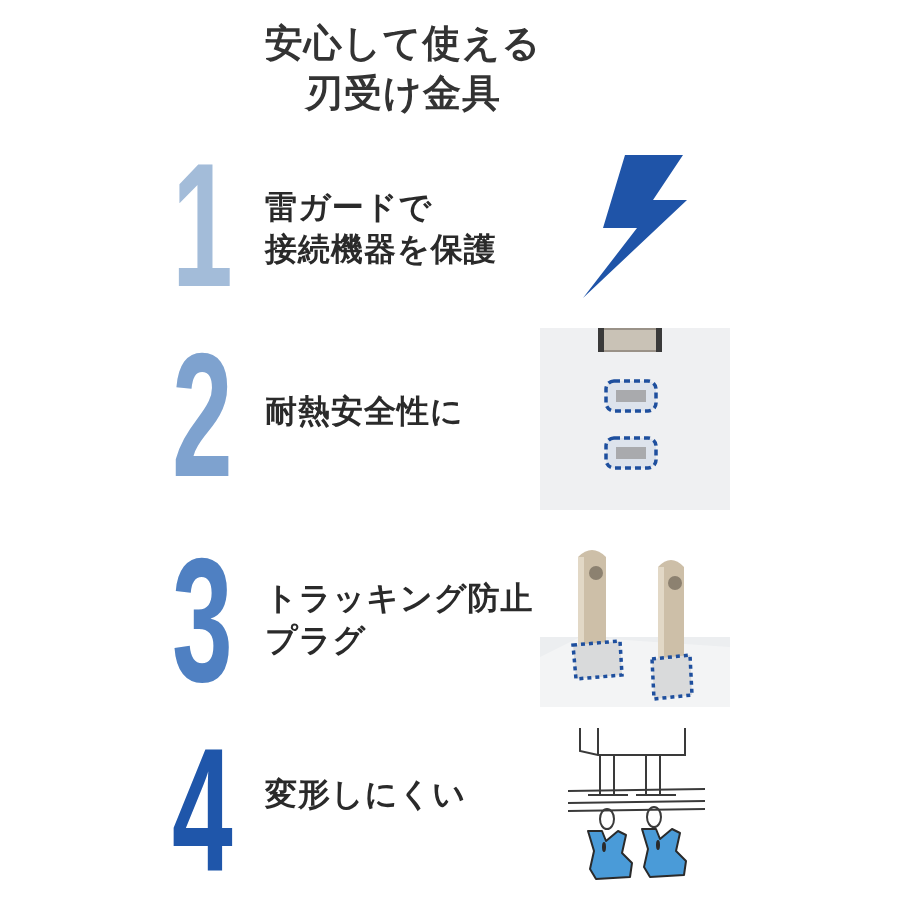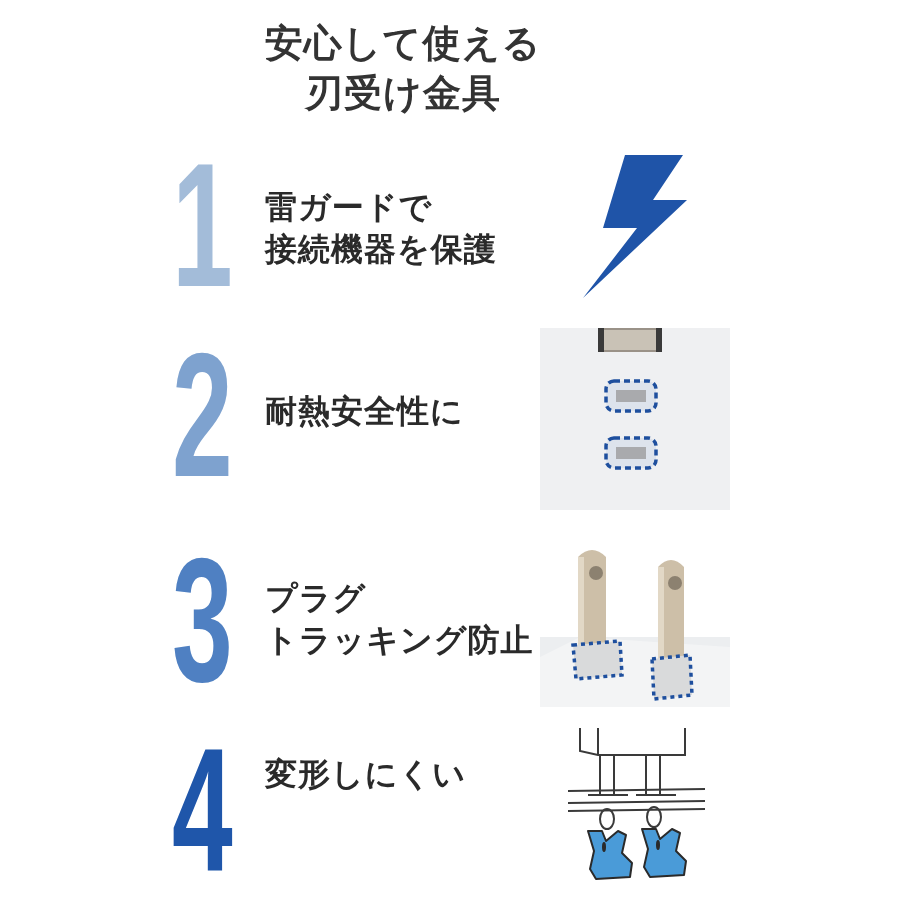--- a/index.html
+++ b/index.html
@@ -48,40 +48,40 @@
     <rect x="66" y="53" width="50" height="30" rx="8" fill="#dde3ec" stroke="#1e4f9e" stroke-width="3.5" stroke-dasharray="6,4"></rect>
     <rect x="76" y="62" width="30" height="12" fill="#a9aaad"></rect>
     <rect x="66" y="110" width="50" height="30" rx="8" fill="#dde3ec" stroke="#1e4f9e" stroke-width="3.5" stroke-dasharray="6,4"></rect>
     <rect x="76" y="119" width="30" height="12" fill="#a9aaad"></rect>
   </svg>
 </div>
 
 <div class="row" style="top:545px;">
   <div class="num" style="top:0px;color:#4f80c2;">3</div>
   <div class="feat" style="top:32px;">
+    <div>トラッキング防止</div>
     <div>プラグ</div>
-    <div>トラッキング防止</div>
   </div>
   <svg class="pic" style="left:540px;top:-8px;" width="190" height="170" viewBox="0 0 190 170">
     <rect x="0" y="100" width="190" height="70" fill="#eceef0"></rect>
     <polygon points="0,120 40,100 190,110 190,170 0,170" fill="#f3f4f5"></polygon>
     <path d="M38,20 Q52,6 66,20 L66,108 L38,108 Z" fill="#cdbfa8"></path>
     <rect x="38" y="20" width="6" height="88" fill="#e2d8c6"></rect>
     <circle cx="56" cy="36" r="7" fill="#8c8170"></circle>
     <path d="M118,30 Q131,16 144,30 L144,125 L118,125 Z" fill="#cdbfa8"></path>
     <rect x="118" y="30" width="6" height="95" fill="#e2d8c6"></rect>
     <circle cx="135" cy="46" r="7" fill="#8c8170"></circle>
     <path d="M33,108 L80,104 L82,138 L36,142 Z" fill="#d9dadb" stroke="#1e4f9e" stroke-width="3.5" stroke-dasharray="4,4"></path>
     <path d="M112,122 L150,118 L152,158 L114,162 Z" fill="#d9dadb" stroke="#1e4f9e" stroke-width="3.5" stroke-dasharray="4,4"></path>
   </svg>
 </div>
 
 <div class="row" style="top:735px;">
   <div class="num" style="top:0px;color:#1f56aa;">4</div>
-  <div class="feat" style="top:18px;">
+  <div class="feat" style="top:38px;">
     <div>変形しにくい</div>
   </div>
   <svg class="pic" style="left:560px;top:-12px;" width="150" height="160" viewBox="0 0 150 160">
     <g fill="none" stroke="#3a3a3a" stroke-width="2">
       <path d="M20,5 L20,28 L38,32 L125,32 L125,5"></path>
       <line x1="38" y1="5" x2="38" y2="32"></line>
       <rect x="40" y="32" width="14" height="40"></rect>
       <rect x="86" y="32" width="14" height="40"></rect>
       <line x1="8" y1="68" x2="145" y2="66"></line>
       <line x1="8" y1="80" x2="145" y2="78"></line>

